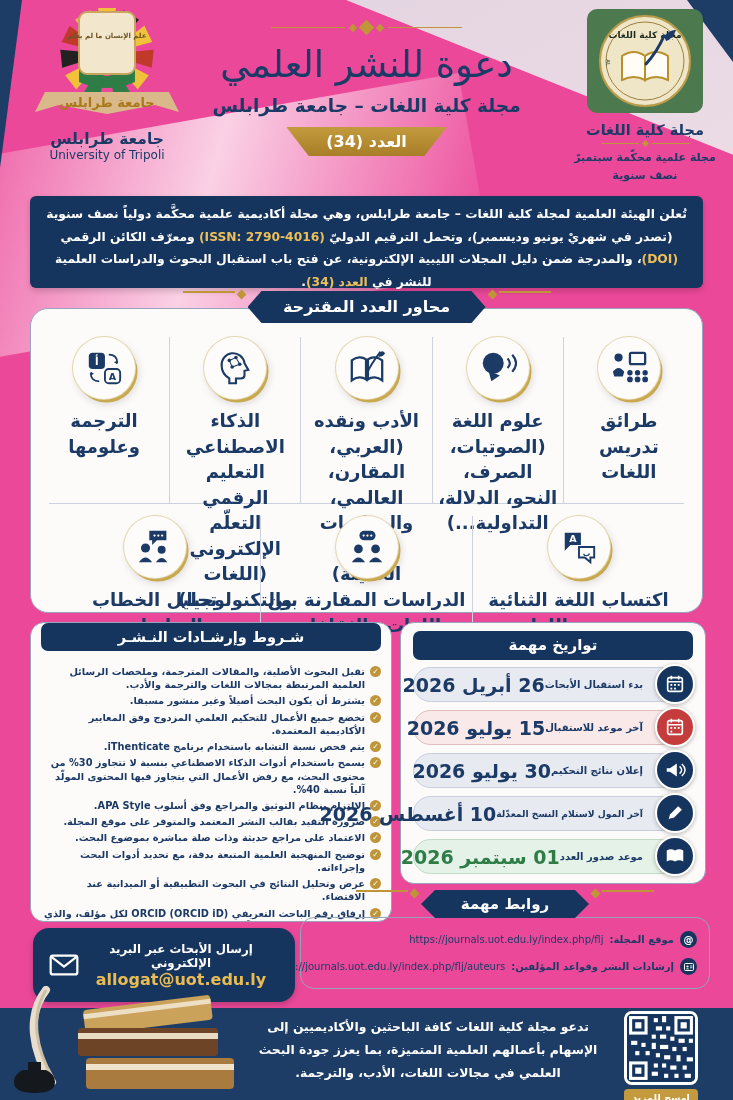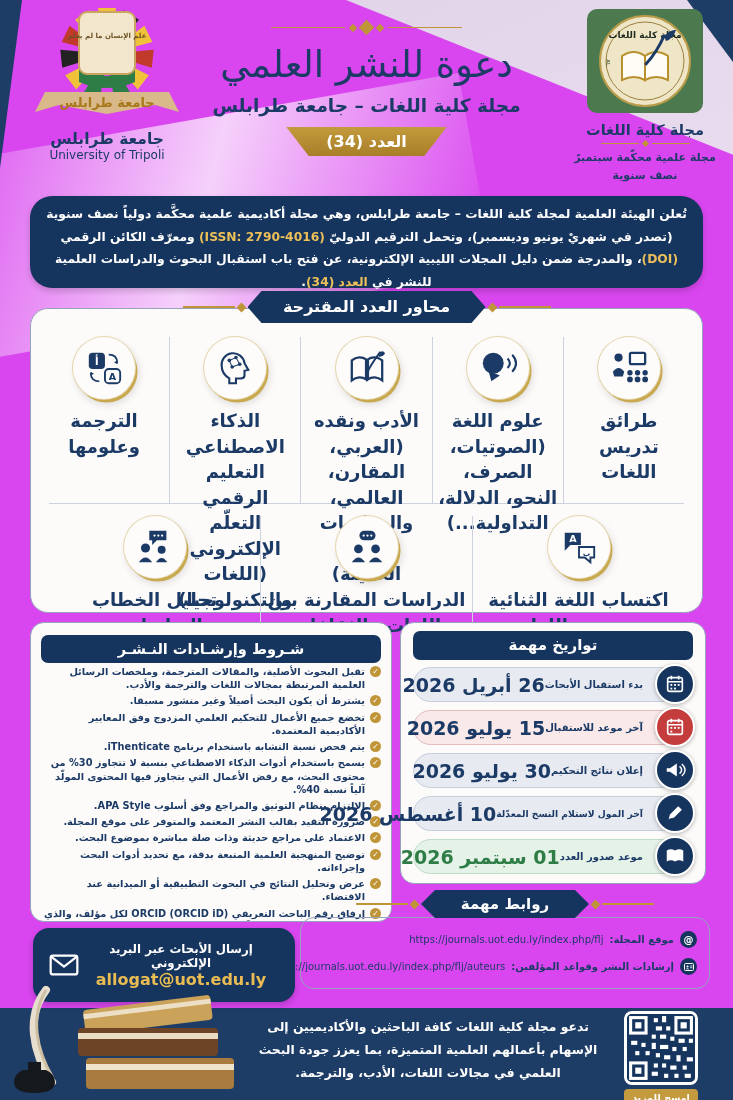--- a/index.html
+++ b/index.html
@@ -1,17 +1,17 @@
 <!DOCTYPE html>
 <html lang="ar"><head>
 <meta charset="utf-8">
 <style>
   *{margin:0;padding:0;box-sizing:border-box}
   body{font-family:"DejaVu Sans",sans-serif;background:#555;display:flex;justify-content:center}
-  .poster{position:relative;width:733px;height:1100px;background:#d946ef;overflow:hidden;direction:rtl}
+  .poster{position:relative;width:733px;height:1100px;background:#ec4899;overflow:hidden;direction:rtl}
   
   .band-tr{position:absolute;top:0;right:0;width:430px;height:215px;background:linear-gradient(to bottom right,#e2e4e9,#ecedee);clip-path:polygon(100% 0,100% 72%,10% 0);opacity:.9}
   .band-mid{position:absolute;top:120px;left:-80px;width:560px;height:200px;background:linear-gradient(115deg,rgba(255,255,255,0),rgba(255,255,255,.75),rgba(255,255,255,0));transform:rotate(-10deg)}
   .corner-tl{position:absolute;top:0;left:0;width:22px;height:168px;background:#1d3c66;clip-path:polygon(0 0,100% 0,0 100%)}
   .corner-tr{position:absolute;top:0;right:0;width:46px;height:62px;background:#1d3c66;clip-path:polygon(0 0,100% 0,100% 100%)}
   
   .uni{position:absolute;top:4px;left:14px;width:186px;text-align:center;z-index:2}
   .uni-ar{font-size:15.5px;font-weight:bold;color:#1c3a66;margin-top:2px}
   .uni-en{font-size:12px;color:#1c3a66}
   .jlogo{position:absolute;top:8px;right:16px;width:144px;text-align:center;z-index:2}
@@ -22,44 +22,44 @@
   .j-t{font-size:11px;font-weight:bold;color:#1c3a66;line-height:1.6}
   .center-head{position:absolute;top:22px;left:168px;right:168px;text-align:center;z-index:2}
   .ornament{display:flex;align-items:center;justify-content:center;gap:5px;margin-bottom:10px}
   .ornament .ln{width:74px;height:1.5px;background:#bf9537}
   .ornament .dm{width:6px;height:6px;background:#bf9537;transform:rotate(45deg)}
   .ornament .dm.big{width:11px;height:11px}
   .title{font-size:37px;font-weight:normal;color:#1c3a66;letter-spacing:-1px}
   .subtitle{font-size:18.5px;font-weight:bold;color:#1c3a66;margin-top:9px}
   .issue-badge{display:inline-block;margin-top:11px;background:linear-gradient(#c39a3c,#a87f28);color:#fff;font-size:16px;font-weight:bold;padding:5px 40px;clip-path:polygon(0 0,100% 0,86% 100%,14% 100%)}
   
-  .intro{position:absolute;top:196px;left:30px;right:30px;height:92px;background:#16355e;border-radius:22px;color:#fff;font-weight:bold;font-size:12.3px;line-height:1.83;text-align:center;padding:7px 8px;z-index:2;box-shadow:0 3px 6px rgba(0,0,0,.18)}
+  .intro{position:absolute;top:196px;left:30px;right:30px;height:92px;background:#16355e;border-radius:6px;color:#fff;font-weight:bold;font-size:12.3px;line-height:1.83;text-align:center;padding:7px 8px;z-index:2;box-shadow:0 3px 6px rgba(0,0,0,.18)}
   .gold{color:#ecbf58}
   .ltr{direction:ltr;unicode-bidi:embed}
   
-  .banner-wrap{position:absolute;display:flex;align-items:center;gap:3px;z-index:3}
+  .banner-wrap{position:absolute;display:flex;gap:3px;z-index:3}
   .banner{background:#16355e;color:#fff;font-weight:bold;text-align:center;clip-path:polygon(14px 0,calc(100% - 14px) 0,100% 50%,calc(100% - 14px) 100%,14px 100%,0 50%)}
   .banner-wrap .ln{width:52px;height:1.5px;background:#bf9537}
   .banner-wrap .dm{width:7px;height:7px;background:#bf9537;transform:rotate(45deg)}
   #themes-banner-wrap{top:291px;left:50%;transform:translateX(-50%)}
   #themes-banner{width:238px;height:32px;font-size:16px;line-height:32px}
   #links-banner-wrap{top:890px;left:505px;transform:translateX(-50%)}
   #links-banner{width:168px;height:28px;font-size:15px;line-height:28px}
   
   .themes-card{position:absolute;top:308px;left:30px;right:30px;height:305px;background:#fcfbf9;border:1.5px solid #96a3bd;border-radius:18px;padding:28px 8px 6px;z-index:2}
   .trow{display:flex}
   .trow1{height:166px}
   .trow2{border-top:1px solid #cdd3de;padding-top:12px;margin:0 10px}
   .titem{flex:1;display:flex;flex-direction:column;align-items:center;padding:0 5px}
   .trow1 .titem:not(:last-child),.trow2 .titem:not(:last-child){border-left:1px solid #cdd3de}
   .ticon{flex:0 0 auto;width:62px;height:62px;border-radius:50%;background:#fdfcfa;box-shadow:0 0 0 1px #e4d6ae,2.5px 3.5px 0 0 #c9a94f,3px 5px 9px rgba(0,0,0,.15);display:flex;align-items:center;justify-content:center;margin-bottom:9px}
   .tlabel,.tsub{font-size:18px;font-weight:bold;color:#1c3a66;text-align:center;line-height:1.42}
   
   .cond-card{position:absolute;top:622px;left:30px;width:362px;height:300px;background:#fcfbf9;border:1.5px solid #96a3bd;border-radius:14px;padding:42px 10px 6px;z-index:2;overflow:hidden}
-  .cond-head{position:absolute;top:12px;left:10px;right:10px;height:28px;background:#16355e;border-radius:7px;color:#fff;font-weight:bold;font-size:14.5px;text-align:center;line-height:28px;letter-spacing:1px}
+  .cond-head{position:absolute;top:0;left:10px;right:10px;height:28px;background:#16355e;border-radius:7px;color:#fff;font-weight:bold;font-size:14.5px;text-align:center;line-height:28px;letter-spacing:1px}
   .cond{display:flex;gap:5px;margin-bottom:3px;font-size:9.8px;font-weight:bold;color:#1c3a66;line-height:1.35;text-align:right}
   .chk{flex:0 0 11px;width:11px;height:11px;border-radius:50%;background:#bf9537;color:#fff;font-size:8px;line-height:11px;text-align:center;margin-top:1px}
   
   .dates-card{position:absolute;top:622px;left:400px;width:306px;height:262px;background:#fcfbf9;border:1.5px solid #96a3bd;border-radius:14px;padding:44px 12px 4px;z-index:2}
   .dates-head{position:absolute;top:8px;left:12px;right:12px;height:29px;background:#16355e;border-radius:7px;color:#fff;font-weight:bold;font-size:15px;text-align:center;line-height:29px}
   .drow{position:relative;height:35px;margin-bottom:8px}
   .dpill{position:absolute;left:0;right:13px;top:0;bottom:0;border-radius:18px;display:flex;align-items:center;justify-content:space-between;padding:0 36px 0 12px}
   .p-gray{background:#e7eaf1;border:1px solid #c7cfdd}
   .p-pink{background:#f9e9e9;border:1px solid #e4bcbc}
   .p-green{background:#e4f2e8;border:1px solid #bedcc6}

